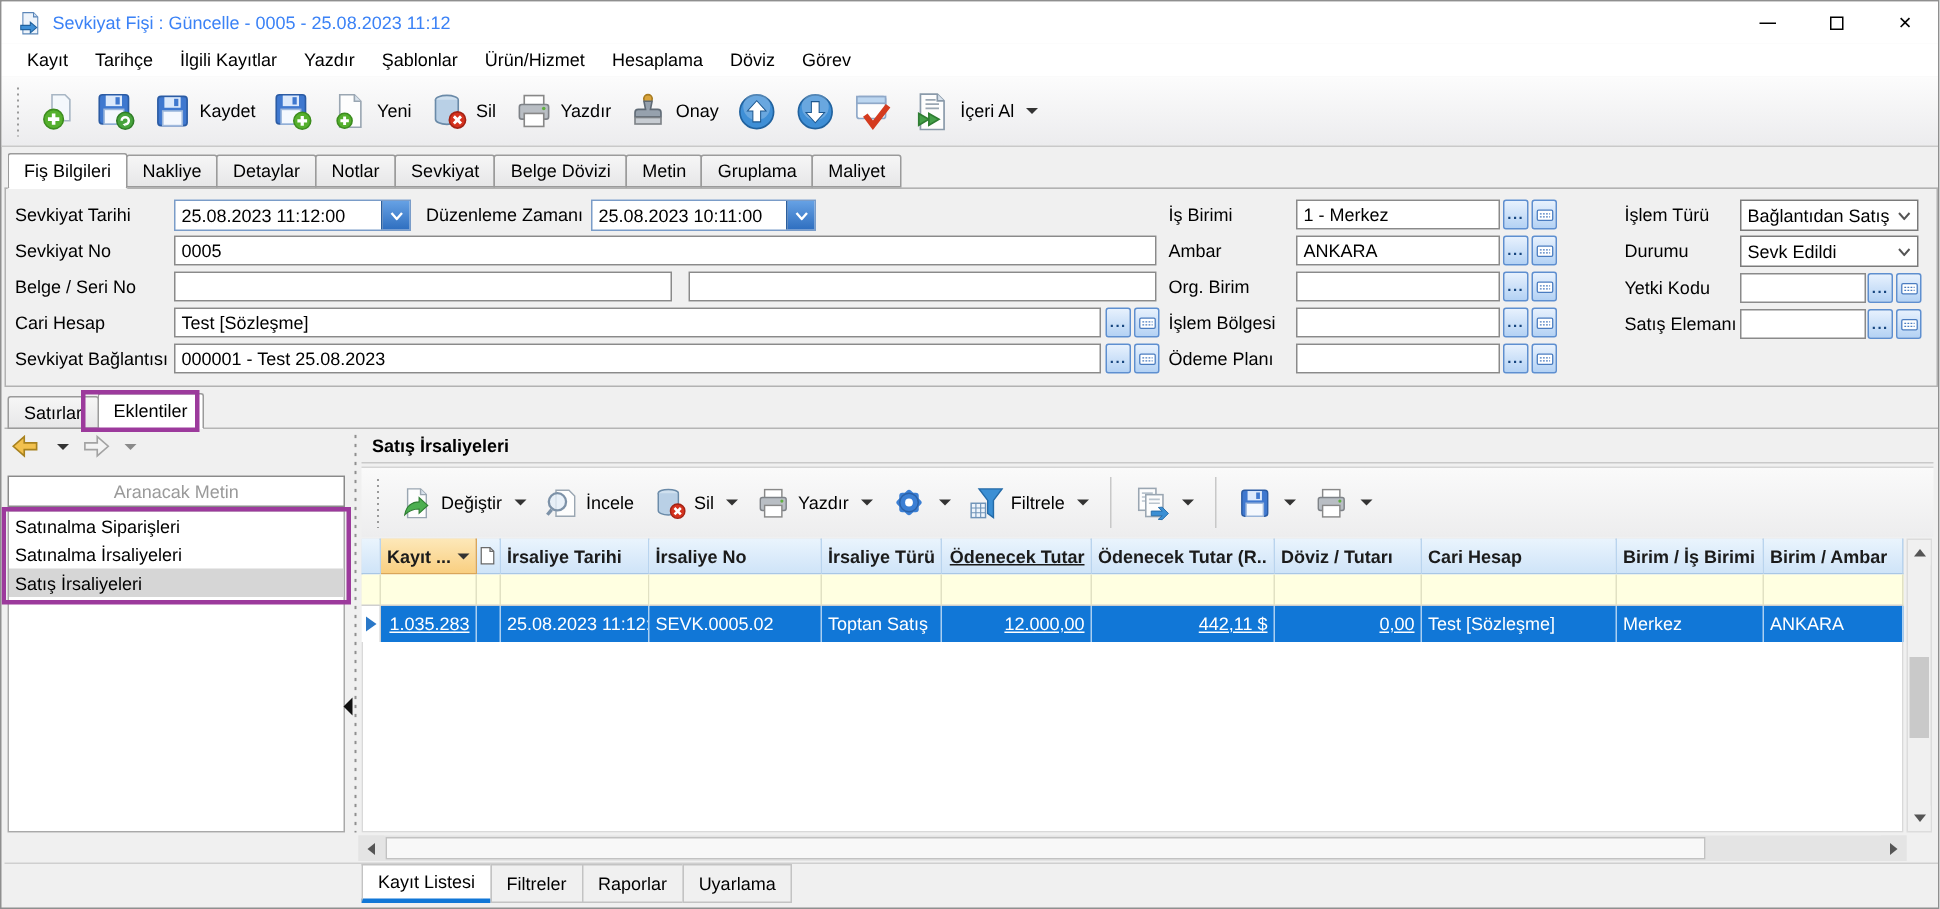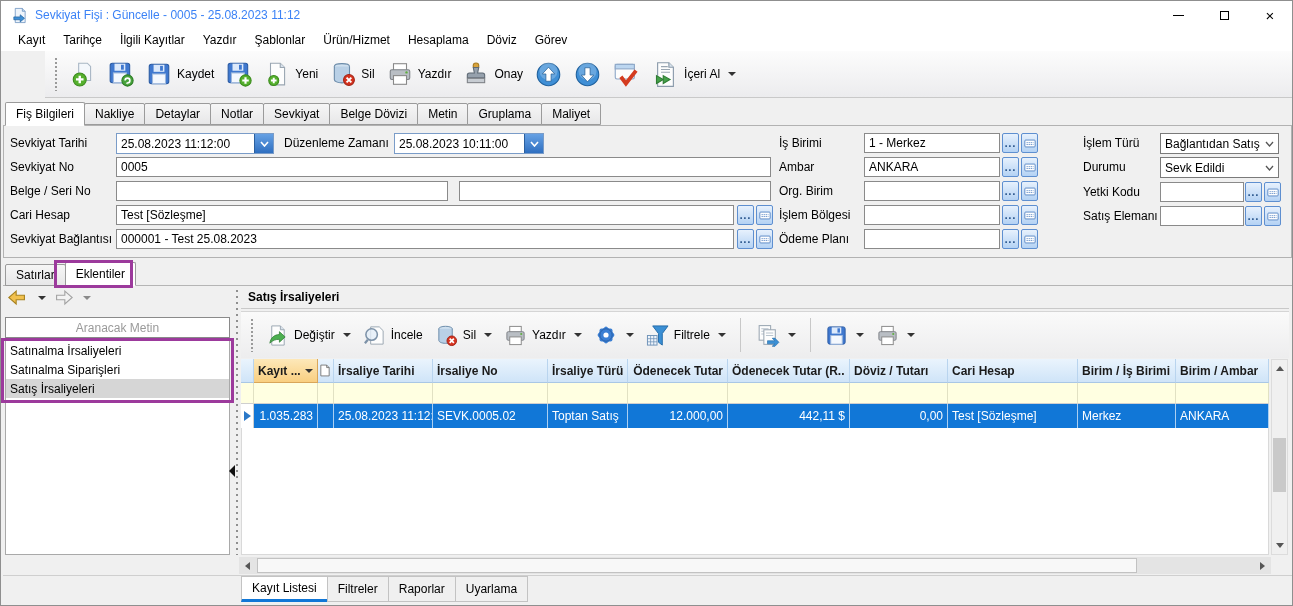--- a/index.html
+++ b/index.html
@@ -16,21 +16,21 @@
   .winbtn .maxsq { width:9px; height:9px; border:1px solid #000; }
   .winbtn.close { font-size:15px; color:#000; }
 
   
   .menubar { position:absolute; top:28px; left:0; right:0; height:22px; background:#fff; display:flex; align-items:center; padding-left:8px; }
   .menu-item { font-size:12px; padding:3px 9px; color:#000; white-space:nowrap; }
 
   
   .toolbar { position:absolute; top:50px; left:0; right:0; height:47px;
              background:linear-gradient(#fcfcfc,#ececee); border-bottom:1px solid #c9c9c9;
-             display:flex; align-items:center; padding-left:4px;margin-left:44px; }
+             display:flex; align-items:center; padding-left:4px; }
   .grip { width:5px; height:34px; margin:0 5px;
           background-image:radial-gradient(#9a9a9a 34%, transparent 36%); background-size:4px 4px; }
   .tbtn { display:flex; align-items:center; gap:5px; font-size:12px; color:#000; padding:3px 6px; white-space:nowrap; }
   .dd { width:0; height:0; border-left:4px solid transparent; border-right:4px solid transparent; border-top:4px solid #333; margin-left:3px; }
 
   
   .tabstrip { position:absolute; top:101px; left:4px; display:flex; align-items:center; height:24px; z-index:3; }
   .tab { height:22px; padding:0 10px; display:flex; align-items:center; font-size:12px;
          background:linear-gradient(#f6f6f6,#e7e7e8); border:1px solid #9b9b9b; margin-right:-1px;
          border-radius:2px 2px 0 0; }
@@ -84,21 +84,21 @@
 
   
   .grid-bg { position:absolute; left:240px; top:358px; width:1028px; height:196px; background:#fff; border:1px solid #d9d9d9; }
   .grow { position:absolute; left:240px; display:flex; }
   .gcell { font-size:12px; display:flex; align-items:center; padding:0 4px; overflow:hidden; white-space:nowrap; }
   .hdr { height:24px; background:linear-gradient(#eaf4fd,#cfe4f8); border-right:1px solid #b9d4ee;
          border-bottom:1px solid #a9c7e5; font-weight:bold; color:#1b1b1b; }
   .hdr.sorted { background:linear-gradient(#fde8b9,#f9cf81); border-right:1px solid #d9a65a; border-bottom:1px solid #d9a65a; }
   .fcell { height:21px; background:#ffffe1; border-right:1px solid #e1e1c3; border-bottom:1px solid #cfcfcf; }
   .dcell { height:24px; background:#1177d7; color:#fff; border-right:1px solid rgba(255,255,255,.65); }
-  .ar { justify-content:flex-end; }
+  .ar { justify-content:flex-end;text-decoration:underline; }
   .rowmark { width:13px; height:24px; background:#fff; border-right:1px solid #cfcfcf; display:flex; align-items:center; justify-content:center; }
   .rowmark .tri { width:0; height:0; border-top:5px solid transparent; border-bottom:5px solid transparent; border-left:7px solid #2a78c8; }
 
   
   .vscroll { position:absolute; left:1270px; top:358px; width:17px; height:196px; background:#f0f0f0; border:1px solid #dcdcdc; }
   .vthumb { position:absolute; left:1px; top:78px; width:13px; height:54px; background:#c9c9c9; }
   .sbtn { position:absolute; display:flex; align-items:center; justify-content:center; background:#f0f0f0; }
   .tri-up { width:0;height:0;border-left:4px solid transparent;border-right:4px solid transparent;border-bottom:5px solid #555; }
   .tri-dn { width:0;height:0;border-left:4px solid transparent;border-right:4px solid transparent;border-top:5px solid #555; }
   .tri-lf { width:0;height:0;border-top:4px solid transparent;border-bottom:4px solid transparent;border-right:5px solid #555; }
@@ -431,22 +431,22 @@
     <span class="dd"></span>
     <svg width="22" height="17" viewBox="0 0 24 18">
       <path d="M14 2l8 7-8 7v-4.5H5v-5h9z" fill="#f3f3f3" stroke="#a3a3a3" stroke-width="1.2"></path>
     </svg>
     <span class="dd" style="border-top-color:#8a8a8a"></span>
   </div>
 
   <input class="search" placeholder="Aranacak Metin" style="">
 
   <div class="listbox">
+    <div class="litem">Satınalma Siparişleri</div>
     <div class="litem">Satınalma İrsaliyeleri</div>
-    <div class="litem">Satınalma Siparişleri</div>
     <div class="litem sel">Satış İrsaliyeleri</div>
   </div>
   <div class="hl" style="left:0px;top:337px;width:233px;height:65px;"></div>
 
   <div class="vsplit"></div>
   <div class="collapse-arrow"></div>
 
   <div class="panel-title">Satış İrsaliyeleri</div>
   <div class="hline" style="top:307px;left:240px;width:1048px;background:#c9c9c9"></div>
 

